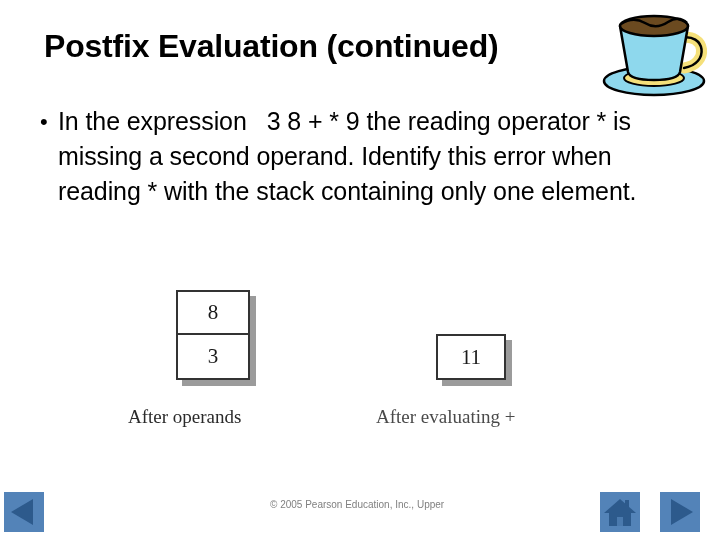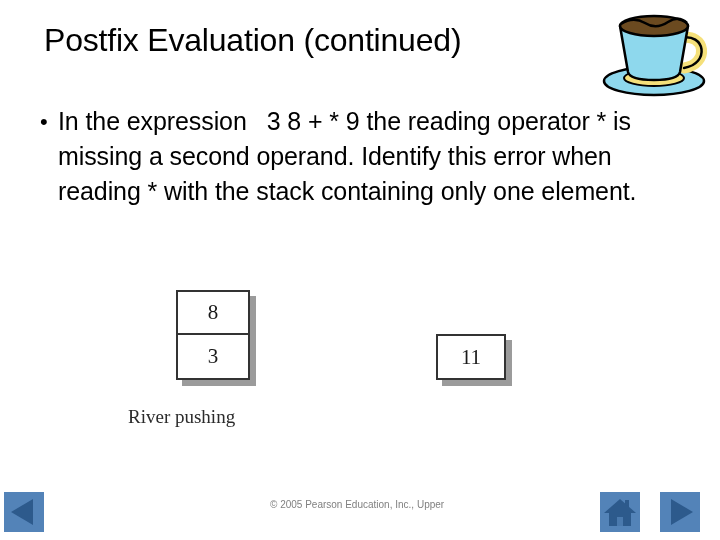--- a/index.html
+++ b/index.html
@@ -15,27 +15,27 @@
     width: 720px;
     height: 540px;
     background: #ffffff;
     overflow: hidden;
   }
 
   
   #slide-title {
     position: absolute;
     left: 44px;
-    top: 20px;
+    top: 26px;
     width: 560px;
     font-size: 32px;
     line-height: 40px;
     color: #000000;
     letter-spacing: -0.2px;
-    font-weight: 400;
+    font-weight: 700;
     white-space: nowrap;
   }
 
   
   #body-block {
     position: absolute;
     left: 36px;
     top: 104px;
     width: 610px;
   }
@@ -205,23 +205,24 @@
     <div id="box-two" class="stack-box">
       <div class="stack-cell divider">8</div>
       <div class="stack-cell">3</div>
     </div>
 
     <div id="box-one" class="stack-box">
       <div class="stack-cell">11</div>
     </div>
 
     <div id="caption-left" class="caption">
-      <div class="line1">River pushing</div>
-    </div>
-
+      <div class="line1">After operands</div>
+    </div>
+
+    <div id="caption-right" class="caption">After evaluating +</div>
   </div>
 
   <div id="footer-copyright">
     <div>© 2005 Pearson Education, Inc., Upper</div>
   </div>
 
   <div id="nav-prev" class="nav-btn">
     <svg width="40" height="40" viewBox="0 0 40 40" xmlns="http://www.w3.org/2000/svg">
       <polygon points="29,7 29,33 7,20" fill="#2d5a8c"></polygon>
     </svg>

